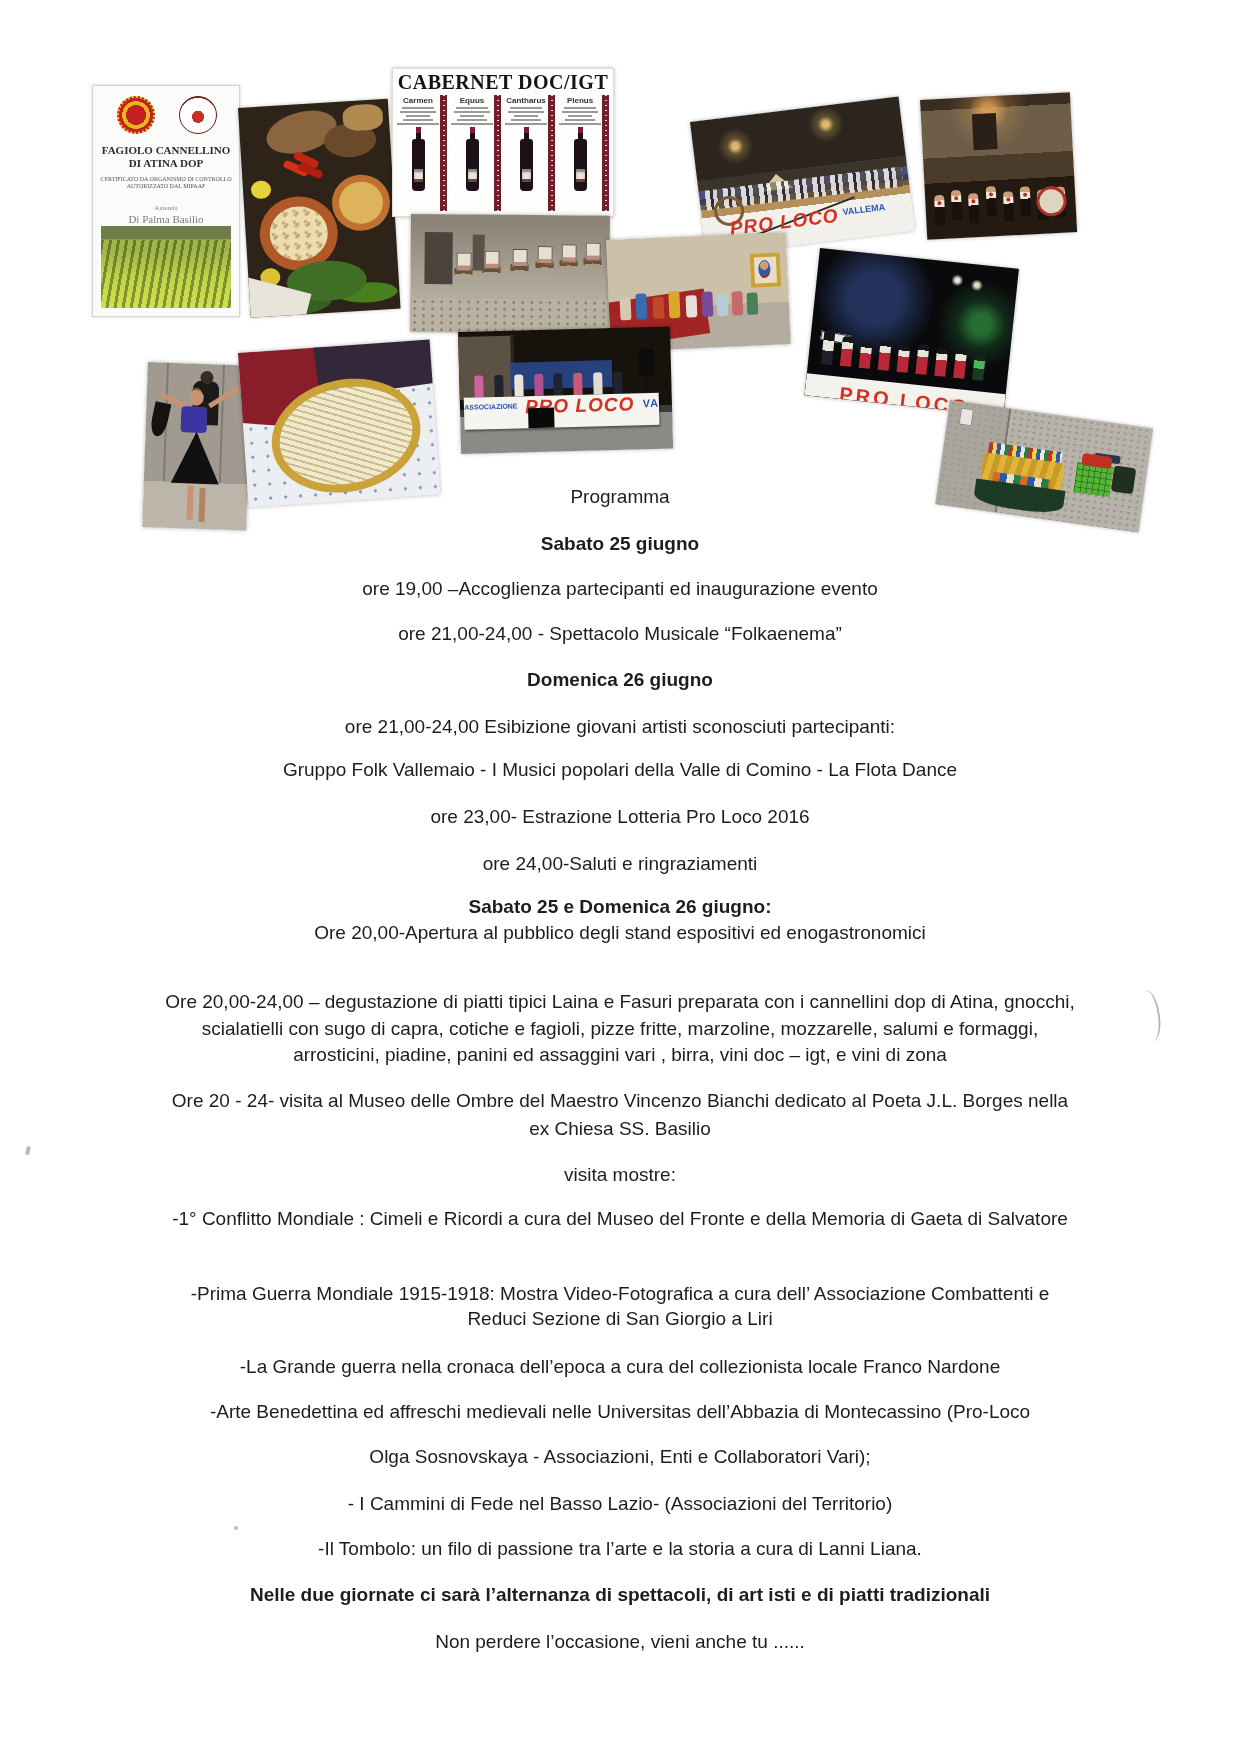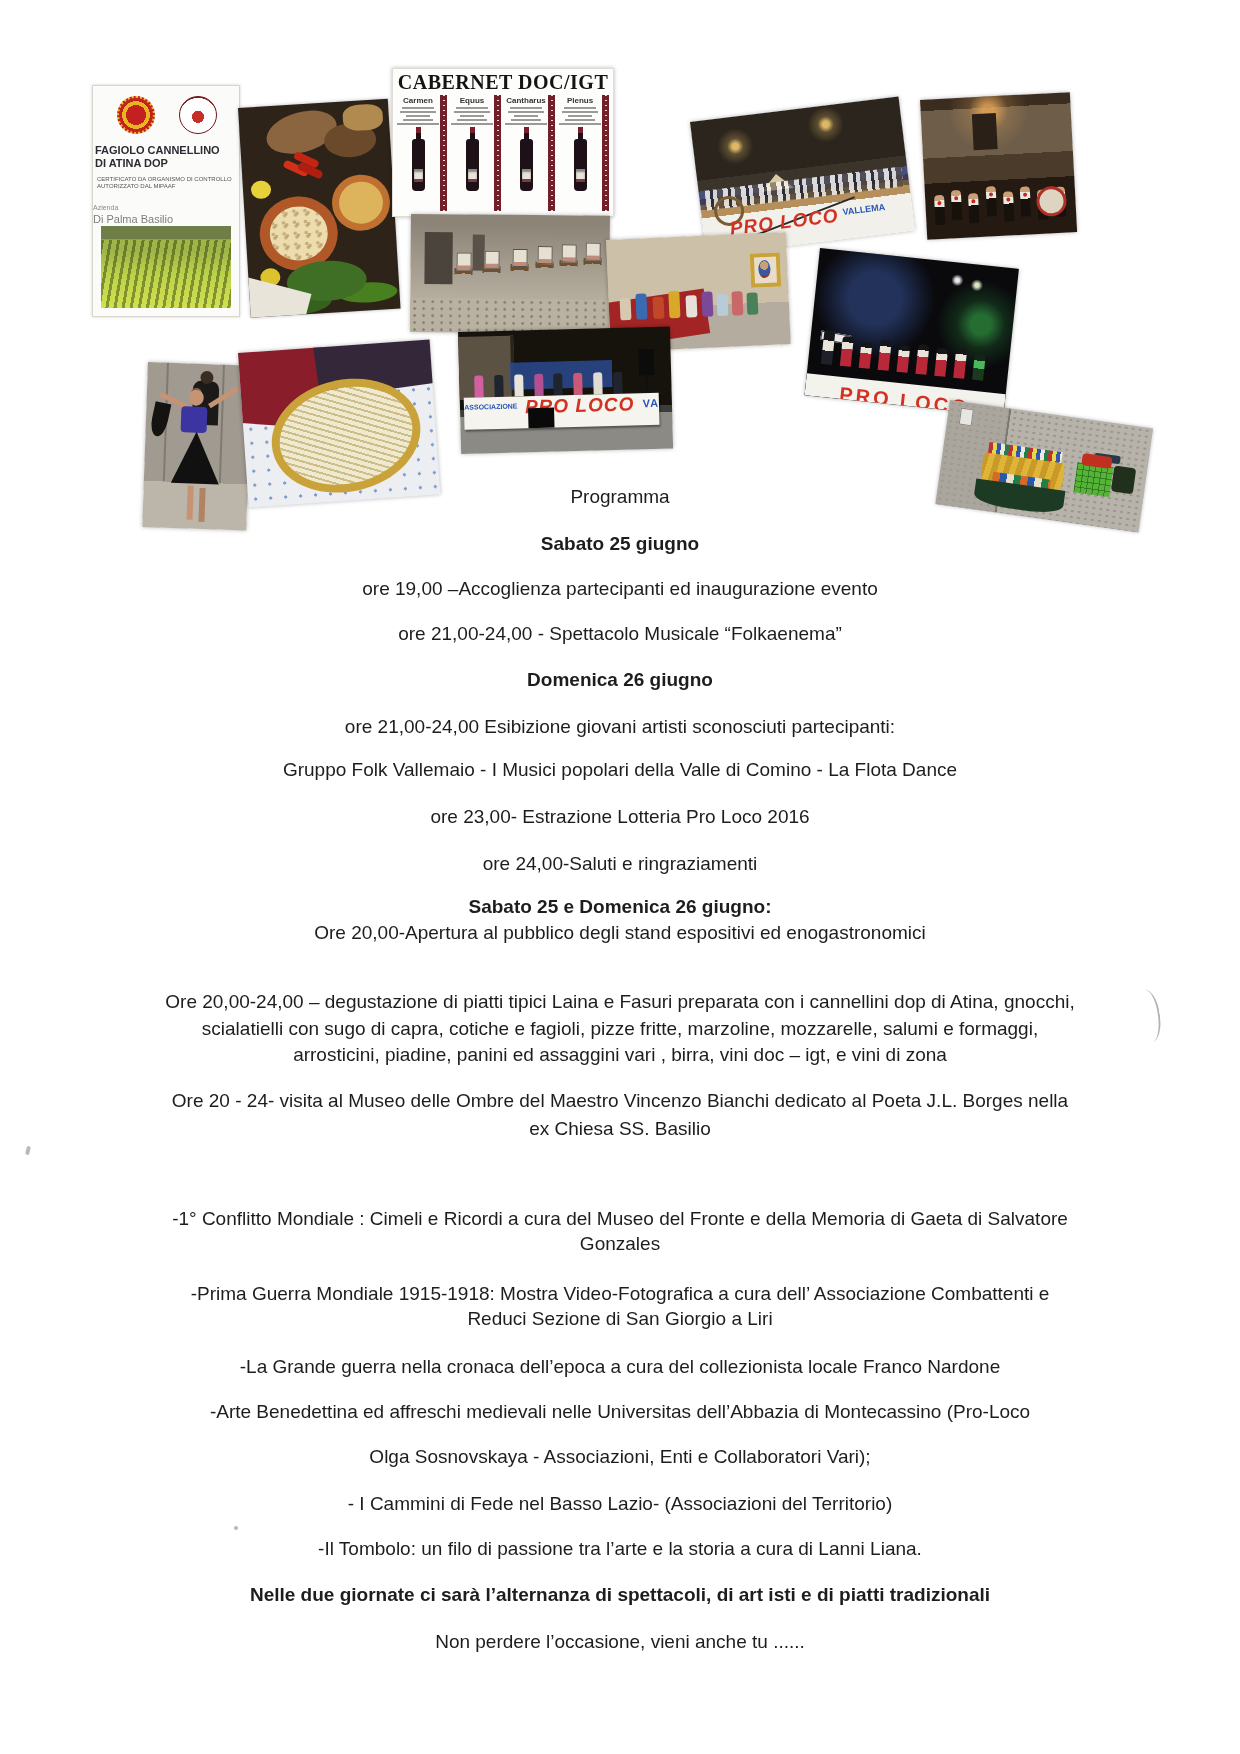--- a/index.html
+++ b/index.html
@@ -5,21 +5,21 @@
   html,body{margin:0;padding:0;background:#e8e8e8;}
   .page{position:relative;width:1240px;height:1754px;margin:0 auto;background:#ffffff;overflow:hidden;
         font-family:"Liberation Sans",sans-serif;color:#1d1d1d;}
   
   .photo{position:absolute;transform-origin:top left;overflow:hidden;
          box-shadow:0 0 4px rgba(0,0,0,.28);background:#ddd;}
   .abs{position:absolute;}
 
   
   .dop{left:92px;top:85px;width:146px;height:230px;background:#fbfbf9;border:1px solid #d8d5ce;
-       box-shadow:0 0 3px rgba(0,0,0,.18);text-align:left;}
+       box-shadow:0 0 3px rgba(0,0,0,.18);text-align:center;font-family:Liberation Serif, serif;}
   .dop-logos{position:absolute;top:8px;left:0;right:0;height:44px;}
   .dop-logo1{position:absolute;left:24px;top:2px;width:38px;height:38px;border-radius:50%;
              background:radial-gradient(circle,#c42020 0 42%,#e8b420 42% 58%,#c42020 58%);
              border:2px dotted #e8c430;box-sizing:border-box;}
   .dop-logo2{position:absolute;right:22px;top:2px;width:38px;height:38px;border-radius:50%;
              background:radial-gradient(circle at 50% 55%,#c43028 0 22%,#fff 23% 70%,#8a1a20 71%);
              border:1px solid #70161c;box-sizing:border-box;}
   .dop-title{position:absolute;top:58px;left:2px;right:2px;font-weight:bold;font-size:11px;line-height:13px;color:#2b2b33;}
   .dop-cert{position:absolute;top:90px;left:4px;right:4px;font-size:6px;line-height:7px;color:#555;}
   .dop-az{position:absolute;top:118px;left:0;right:0;font-size:7px;color:#8a8a8a;}
@@ -467,22 +467,22 @@
   <div class="pline" style="top:759px">Gruppo Folk Vallemaio - I Musici popolari della Valle di Comino - La Flota Dance</div>
   <div class="pline" style="top:806px">ore 23,00- Estrazione Lotteria Pro Loco 2016</div>
   <div class="pline" style="top:853px">ore 24,00-Saluti e ringraziamenti</div>
   <div class="pline b" style="top:896px">Sabato 25 e Domenica 26 giugno:</div>
   <div class="pline" style="top:922px">Ore 20,00-Apertura al pubblico degli stand espositivi ed enogastronomici</div>
   <div class="pline" style="top:991px">Ore 20,00-24,00 – degustazione di piatti tipici Laina e Fasuri preparata con i cannellini dop di Atina, gnocchi,</div>
   <div class="pline" style="top:1044px">arrosticini, piadine, panini ed assaggini vari , birra, vini doc – igt, e vini di zona</div>
   <div class="pline" style="top:1018px">scialatielli con sugo di capra, cotiche e fagioli, pizze fritte, marzoline, mozzarelle, salumi e formaggi,</div>
   <div class="pline" style="top:1090px">Ore 20 - 24- visita al Museo delle Ombre  del Maestro Vincenzo Bianchi dedicato  al Poeta J.L. Borges nella</div>
   <div class="pline" style="top:1118px">ex Chiesa  SS. Basilio</div>
+  <div class="pline" style="top:1164px">visita mostre:</div>
   <div class="pline" style="top:1208px">-1° Conflitto Mondiale : Cimeli e Ricordi a cura del  Museo del Fronte e della Memoria di Gaeta di Salvatore</div>
-  <div class="pline" style="top:1233px">Gonzales</div>
   <div class="pline" style="top:1283px">-Prima Guerra Mondiale 1915-1918: Mostra Video-Fotografica a cura dell’ Associazione Combattenti e</div>
   <div class="pline" style="top:1356px">-La Grande guerra nella cronaca dell’epoca a cura del collezionista locale Franco Nardone</div>
   <div class="pline" style="top:1308px">Reduci Sezione di San Giorgio a Liri</div>
   <div class="pline" style="top:1401px">-Arte Benedettina ed affreschi medievali nelle Universitas dell’Abbazia di  Montecassino (Pro-Loco</div>
   <div class="pline" style="top:1446px">Olga Sosnovskaya  - Associazioni, Enti e Collaboratori Vari);</div>
   <div class="pline" style="top:1493px">- I Cammini di Fede  nel Basso Lazio- (Associazioni del Territorio)</div>
   <div class="pline" style="top:1538px">-Il Tombolo: un filo di passione tra l’arte e la storia a cura di Lanni Liana.</div>
   <div class="pline b" style="top:1584px">Nelle due giornate ci sarà l’alternanza di spettacoli, di art isti e di piatti tradizionali</div>
   <div class="pline" style="top:1631px">Non perdere l’occasione, vieni anche tu ......</div>
 

